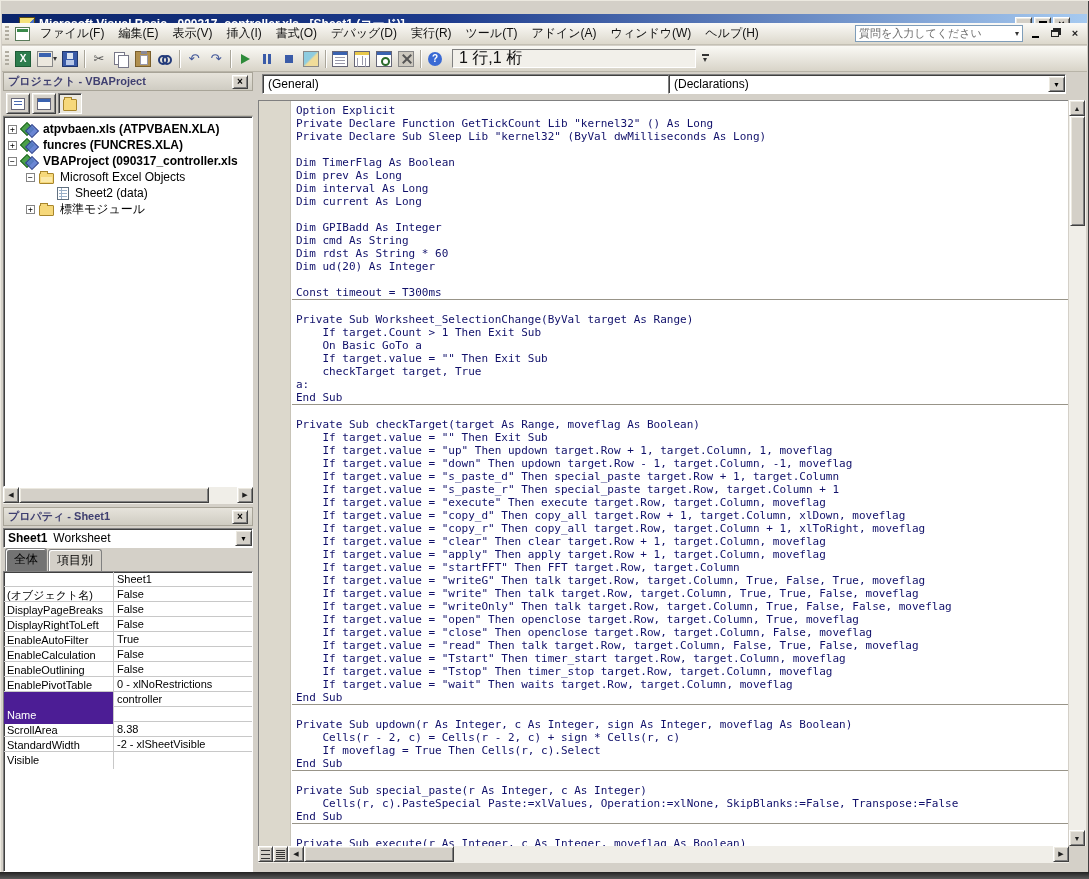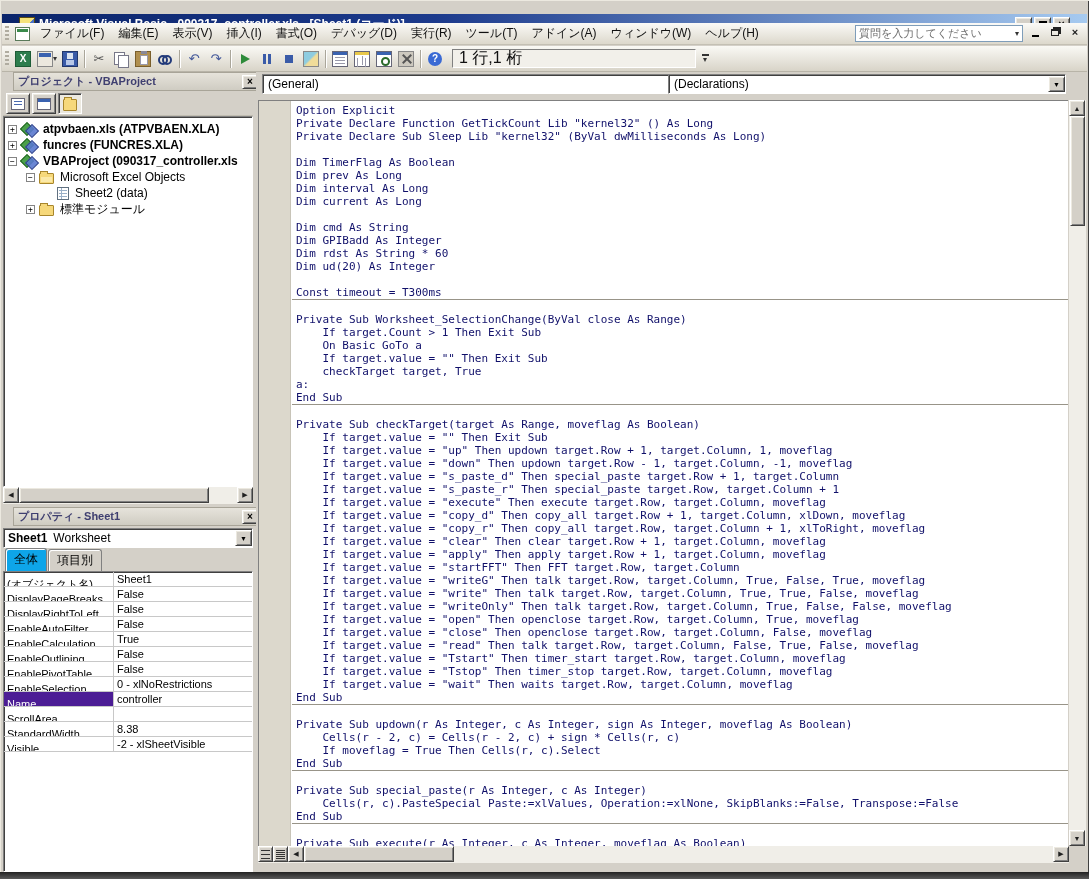--- a/index.html
+++ b/index.html
@@ -26,21 +26,21 @@
   
   .menubar{position:absolute;left:2px;top:23px;width:1085px;height:22px;
     background:linear-gradient(#fbfaf7,#dcd8cc);border-bottom:1px solid #c4c0b4;
     display:flex;align-items:center;padding:0 2px;}
   .grip{width:4px;height:16px;margin:0 3px 0 1px;flex:none;
     background:repeating-linear-gradient(#b0aca0 0 2px,transparent 2px 4px);}
   .mdi-icon{width:15px;height:14px;background:#fff;border:1px solid #5a7a5a;margin:0 3px;flex:none;position:relative;}
   .mdi-icon::before{content:"";position:absolute;left:1px;top:1px;right:1px;height:3px;background:#3a8a4a;}
   .menu-items{display:flex;align-items:center;}
   .menu-item{font-size:12px;color:#111;padding:3px 7px;white-space:nowrap;}
-  .menu-right{margin-left:auto;display:flex;gap:4px;padding-right:2px;}
+  .menu-right{margin-left:auto;display:flex;align-items:center;gap:4px;padding-right:2px;}
   .qbox{width:168px;height:17px;background:#fff;border:1px solid #7f9db9;display:flex;
     align-items:center;font-size:11px;color:#6e6e6e;padding:0 3px;}
   .qbox .qtext{flex:1;white-space:nowrap;overflow:hidden;}
   .qcaret{color:#333;font-size:8px;}
   .childbtn{width:16px;height:15px;display:flex;align-items:center;justify-content:center;color:#222;}
   .cglyph-restore{width:8px;height:7px;border:1px solid #222;border-top-width:2px;box-shadow:2px -2px 0 -0px #222;}
   
   .toolbar{position:absolute;left:2px;top:46px;width:1085px;height:26px;
     background:linear-gradient(#faf9f5,#d8d4c8);border-bottom:1px solid #b8b4a8;
     display:flex;align-items:center;padding:0 2px;}
@@ -84,21 +84,21 @@
   .icon-toolbox::before{content:"";position:absolute;left:7px;top:1px;width:2px;height:12px;background:#555;transform:rotate(45deg);}
   .icon-toolbox::after{content:"";position:absolute;left:7px;top:1px;width:2px;height:12px;background:#555;transform:rotate(-45deg);}
   .icon-help::before{content:"?";display:block;width:14px;height:14px;margin:1px auto;background:#3a6ad4;color:#fff;
     border-radius:50%;font:bold 10px/14px "Liberation Sans",sans-serif;text-align:center;}
   .posbox{width:244px;height:19px;margin-left:6px;background:#f2f0ea;border:1px solid;
     border-color:#808080 #fff #fff #808080;font-size:16px;color:#111;display:flex;align-items:center;padding:0 6px;flex:none;}
   .tb-more{width:14px;height:20px;display:flex;flex-direction:column;align-items:center;justify-content:center;color:#333;flex:none;margin-left:2px;}
   .tb-more .bar{width:7px;height:2px;background:#333;margin-bottom:1px;}
   .tb-more .car{font-size:8px;line-height:6px;}
   
-  .caption{position:absolute;left:13px;width:250px;height:19px;
+  .caption{position:absolute;left:3px;width:250px;height:19px;
     background:linear-gradient(#e6e3db,#cfccc2);border:1px solid #a8a498;
     display:flex;align-items:center;padding:0 4px;}
   .caption .cap-text{font-size:11px;font-weight:bold;color:#3f3f70;flex:1;white-space:nowrap;overflow:hidden;}
   .cap-x{width:16px;height:14px;display:flex;align-items:center;justify-content:center;
     font-size:10px;font-weight:bold;color:#000;flex:none;}
   .proj-caption{top:72px;}
   .proj-toolbar{position:absolute;left:3px;top:92px;width:250px;height:24px;background:#d4d0c8;
     display:flex;align-items:center;gap:2px;padding:0 3px;border-bottom:1px solid #c0bcb0;}
   .pbtn{width:24px;height:21px;display:flex;align-items:center;justify-content:center;}
   .pbtn.pressed{border-color:#808080 #fff #fff #808080;box-shadow:inset 1px 1px 0 #404040;background:#ece9e0;}
@@ -140,25 +140,25 @@
   .vthumb{width:15px;}
   .props-caption{top:507px;}
   .props-combo{position:absolute;left:3px;top:528px;width:250px;height:20px;background:#fff;
     border:1px solid;border-color:#808080 #fff #fff #808080;box-shadow:inset 1px 1px 0 #404040;
     display:flex;align-items:center;font-size:12px;padding-left:4px;}
   .props-combo .b{font-weight:bold;margin-right:6px;}
   .props-combo .cbtn{margin-left:auto;width:17px;height:16px;display:flex;align-items:center;justify-content:center;font-size:7px;}
   .props-tabs{position:absolute;left:3px;top:551px;width:250px;height:20px;display:flex;align-items:flex-end;padding-left:2px;}
   .tab{font-size:12px;padding:2px 8px 2px;background:#d4d0c8;border:1px solid #808080;border-bottom:none;
     border-top-left-radius:3px;border-top-right-radius:3px;margin-right:1px;box-shadow:inset 1px 1px 0 #fff;}
-  .tab.active{background:#0ea5e9;position:relative;top:1px;padding-bottom:4px;font-weight:normal;}
+  .tab.active{background:#737373;position:relative;top:1px;padding-bottom:4px;font-weight:normal;}
   .props-grid{position:absolute;left:3px;top:571px;width:250px;height:301px;background:#fff;
     border:1px solid;border-color:#808080 #fff #fff #808080;box-shadow:inset 1px 1px 0 #404040;overflow:hidden;}
   .prop-row{display:flex;height:15px;border-bottom:1px solid #c8c8c8;font-size:11px;line-height:14px;}
-  .prop-name{width:110px;flex:none;border-right:1px solid #c8c8c8;padding:5px 3px;white-space:nowrap;overflow:hidden;}
+  .prop-name{width:110px;flex:none;border-right:1px solid #c8c8c8;padding:16px 3px;white-space:nowrap;overflow:hidden;}
   .prop-value{flex:1;padding:0 3px;white-space:nowrap;overflow:hidden;}
   .prop-row.selected .prop-name{background:#4c1d95;color:#fff;}
   
   .code-panel{position:absolute;left:256px;top:72px;width:831px;height:791px;background:#d4d0c8;}
   .combo-row{position:absolute;left:0;top:2px;width:100%;height:24px;}
   .codecombo{position:absolute;top:0;height:20px;background:#fff;border:1px solid;
     border-color:#808080 #fff #fff #808080;box-shadow:inset 1px 1px 0 #404040;
     display:flex;align-items:center;font-size:12px;padding-left:5px;}
   .codecombo .cbtn{margin-left:auto;width:17px;height:16px;display:flex;align-items:center;justify-content:center;font-size:7px;}
   .combo-general{left:6px;width:428px;}
@@ -447,29 +447,29 @@
       <div class="code-lines" id="code-lines">
           <div class="code-line">Option Explicit</div>
           <div class="code-line">Private Declare Function GetTickCount Lib "kernel32" () As Long</div>
           <div class="code-line">Private Declare Sub Sleep Lib "kernel32" (ByVal dwMilliseconds As Long)</div>
           <div class="code-line">&nbsp;</div>
           <div class="code-line">Dim TimerFlag As Boolean</div>
           <div class="code-line">Dim prev As Long</div>
           <div class="code-line">Dim interval As Long</div>
           <div class="code-line">Dim current As Long</div>
           <div class="code-line">&nbsp;</div>
+          <div class="code-line">Dim GPIBadd As Integer</div>
           <div class="code-line">Dim cmd As String</div>
-          <div class="code-line">Dim GPIBadd As Integer</div>
           <div class="code-line">Dim rdst As String * 60</div>
           <div class="code-line">Dim ud(20) As Integer</div>
           <div class="code-line">&nbsp;</div>
           <div class="code-line">Const timeout = T300ms</div>
           <div class="proc-sep"></div>
           <div class="code-line">&nbsp;</div>
-          <div class="code-line">Private Sub Worksheet_SelectionChange(ByVal close As Range)</div>
+          <div class="code-line">Private Sub Worksheet_SelectionChange(ByVal target As Range)</div>
           <div class="code-line">    If target.Count &gt; 1 Then Exit Sub</div>
           <div class="code-line">    On Basic GoTo a</div>
           <div class="code-line">    If target.value = "" Then Exit Sub</div>
           <div class="code-line">    checkTarget target, True</div>
           <div class="code-line">a:</div>
           <div class="code-line">End Sub</div>
           <div class="proc-sep"></div>
           <div class="code-line">&nbsp;</div>
           <div class="code-line">Private Sub checkTarget(target As Range, moveflag As Boolean)</div>
           <div class="code-line">    If target.value = "" Then Exit Sub</div>

